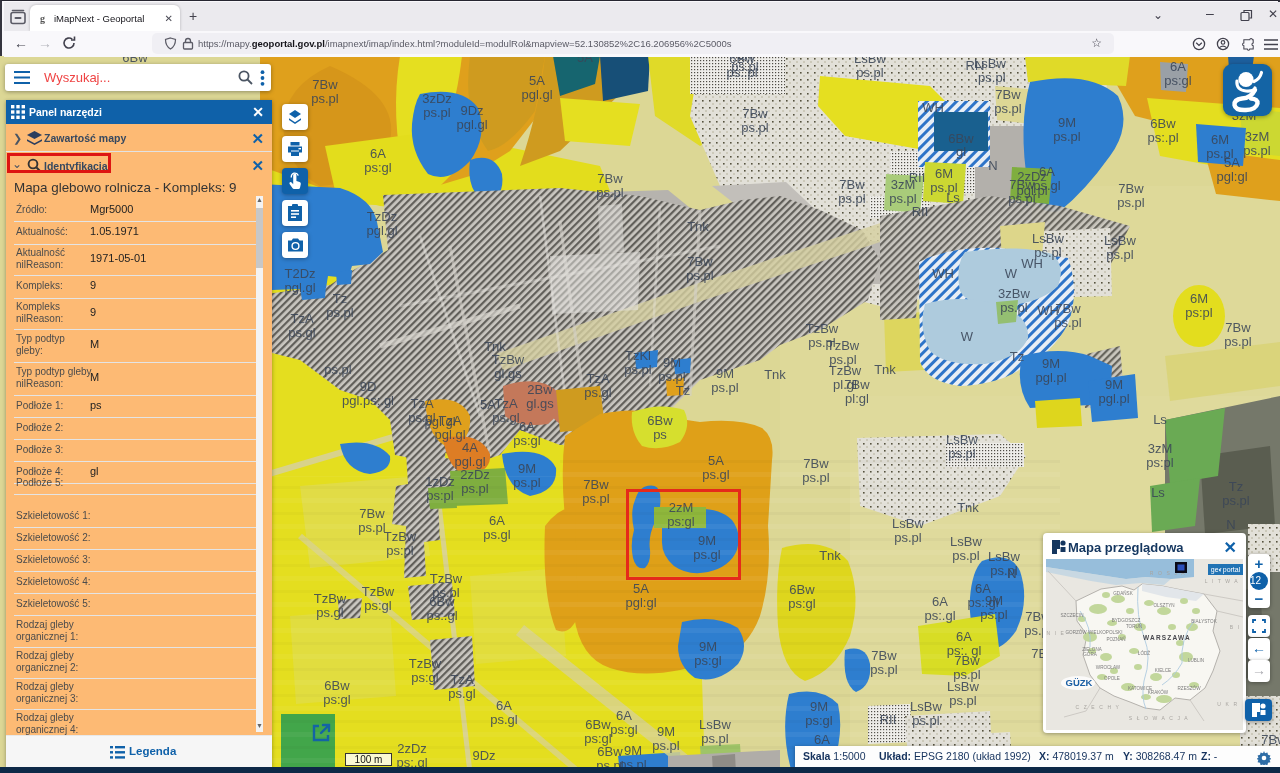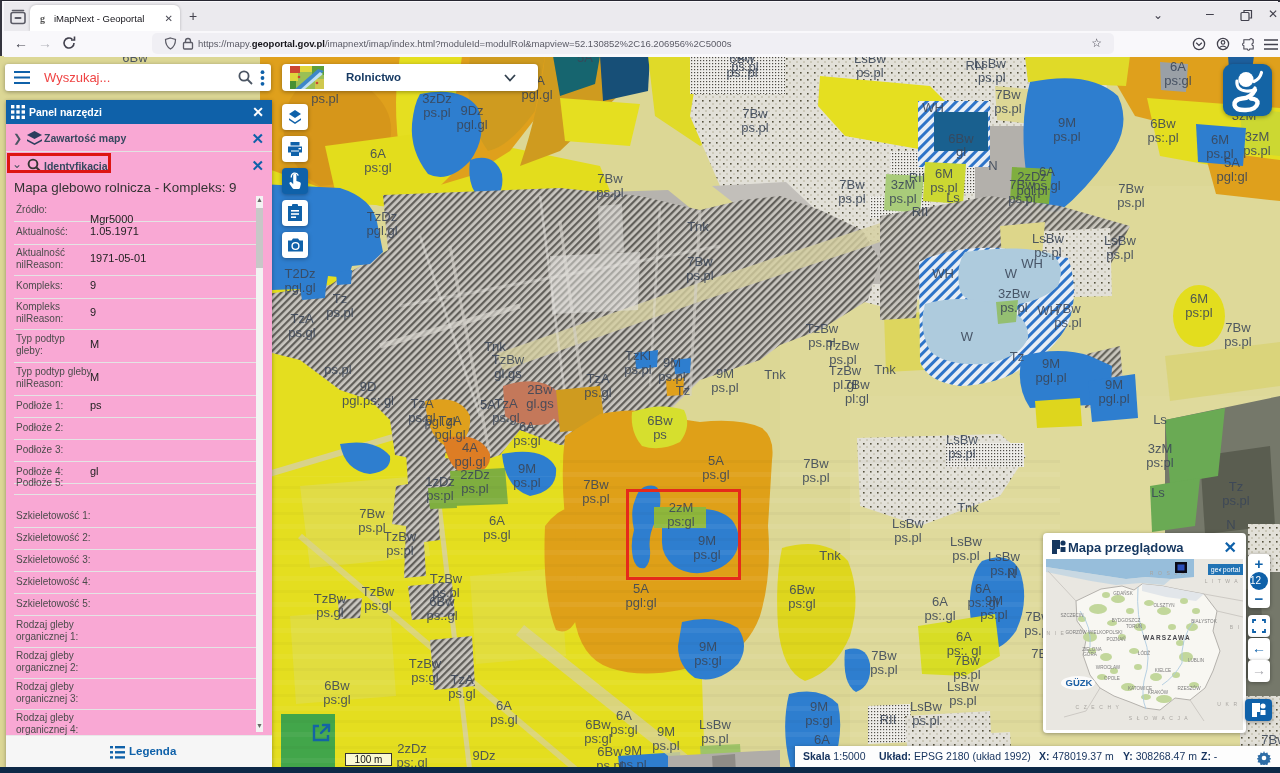--- a/index.html
+++ b/index.html
@@ -18,21 +18,21 @@
 #toolbar { position:absolute; left:2px; top:30px; width:1276px; height:26px; background:#f9f8fb; }
 #urlfield { position:absolute; left:148px; top:2px; width:962px; height:21px; background:#f0eff4; border-radius:5px; }
 #urlfield .utext { position:absolute; left:46px; top:5px; font-size:9.5px; color:#5b5b66; white-space:nowrap; }
 #urlfield .utext b { color:#15141a; font-weight:bold;text-align:right; }
 
 #map { position:absolute; left:0; top:56px; width:1280px; height:717px; }
 
 .shadow { box-shadow:0 1px 4px rgba(0,0,0,.35); }
 #searchbox { position:absolute; left:5px; top:64px; width:266px; height:27px; background:#fff; border-radius:3px; }
 #searchbox .ph { position:absolute; left:39px; top:6px; font-size:13px; color:#ef4444; }
-#panel { position:absolute; left:6px; top:100px; width:266px; height:668px; background:#f9a8d4; }
+#panel { position:absolute; left:6px; top:100px; width:266px; height:668px; background:#fdba74; }
 #panelhead { position:absolute; left:0; top:0; width:266px; height:24px; background:#0f61a9; color:#fff; }
 #panelhead .t { position:absolute; left:23px; top:6px; font-size:10.5px; font-weight:bold; }
 .prow { position:absolute; left:0; width:266px; height:27px; border-bottom:1px solid #e2e2e2; }
 .prow .t { position:absolute; left:38px; top:8px; font-size:10.5px; font-weight:bold; color:#36485f; }
 .bx { position:absolute; font-size:15px; color:#0f61a9; font-weight:bold; }
 #redbox { position:absolute; left:1px; top:53px; width:104px; height:20px; border:3px solid #dd1512; }
 #maptitle { position:absolute; left:8px; top:80px; font-size:13.4px; color:#333; }
 #attrs { position:absolute; left:0; top:101px; width:266px; height:534px; overflow:hidden; }
 .arow { position:absolute; left:8px; width:242px; border-bottom:1px solid #e4e4e4; }
 .arow .l { position:absolute; left:2px; font-size:10px; color:#4c4c4c; line-height:12px; }
@@ -617,21 +617,21 @@
           <path d="M9.5 9.5 L14 14" stroke="#333" stroke-width="1.9"></path>
         </svg>
       <span class="t">Identyfikacja</span>
       <span class="bx" style="right:8px;top:5px;">✕</span>
     </div>
     <div id="redbox"></div>
     <div id="maptitle">Mapa glebowo rolnicza - Kompleks: 9</div>
     <div id="attrs">
         <div class="arow" style="top:0px;height:21px;text-align:center;">
           <span class="l" style="top:3px;">Źródło:</span>
-          <span class="v" style="top:12px;">Mgr5000</span>
+          <span class="v" style="top:2px;">Mgr5000</span>
         </div>
 <div class="arow" style="top:21px;height:23px;">
           <span class="l" style="top:4px;">Aktualność:</span>
           <span class="v" style="top:3px;">1.05.1971</span>
         </div>
 <div class="arow" style="top:44px;height:31px;">
           <span class="l" style="top:2px;">Aktualność<br>nilReason:</span>
           <span class="v" style="top:7px;">1971-05-01</span>
         </div>
 <div class="arow" style="top:75px;height:23px;">
@@ -750,39 +750,20 @@
           <rect x="3" y="6" width="8" height="1.6"></rect>
           <rect x="3" y="9.2" width="8" height="1.6"></rect>
           <rect x="3" y="12.4" width="5" height="1.6"></rect>
         </g>
       </svg>
   </div>
   <div class="tool shadow" style="top:232px;">
     <svg style="position:absolute;left:5px;top:6px" width="17" height="14" viewBox="0 0 17 14">
         <path d="M1 2.5 h3.5 l1.5 -2 h5 l1.5 2 h3.5 v11 h-15 Z" fill="#0f61a9"></path>
         <circle cx="8.5" cy="8" r="3.4" fill="#0f61a9" stroke="#fff" stroke-width="1.4"></circle>
-      </svg>
-  </div>
-  <div id="dropdown" class="shadow">
-    <svg style="position:absolute;left:8px;top:2px" width="34" height="23" viewBox="0 0 34 23">
-      <rect width="34" height="23" fill="#9abf55"></rect>
-      <path d="M0 0 h10 v7 h-10 Z" fill="#cc4632"></path>
-        <path d="M10 0 h12 v6 h-12 Z" fill="#dfd53c"></path>
-      <path d="M22 0 h12 v9 h-12 Z" fill="#5f9e38"></path>
-        <path d="M0 7 h8 v8 h-8 Z" fill="#dfd53c"></path>
-      <path d="M25 13 h9 v10 h-9 Z" fill="#cfc84e"></path>
-        <path d="M0 15 h6 v8 h-6 Z" fill="#479033"></path>
-      <path d="M34 5 L13 23 L5 23 L28 3 Z" fill="#3e86c8"></path>
-        <path d="M33 8 L15 23 L11 23 L30 6 Z" fill="#bfe0f2"></path>
-      <circle cx="9" cy="11" r="1.3" fill="#cc4632"></circle>
-        <circle cx="27" cy="17" r="1.3" fill="#cc4632"></circle>
-      </svg>
-    <span class="t">Rolnictwo</span>
-    <svg style="position:absolute;left:222px;top:10px" width="12" height="8" viewBox="0 0 12 8">
-        <path d="M1 1 L6 6.5 L11 1" fill="none" stroke="#33414f" stroke-width="1.8"></path>
       </svg>
   </div>
   <div id="logo" class="shadow">
     <svg style="position:absolute;left:6px;top:4px" width="38" height="45" viewBox="0 0 38 45">
       <g fill="none" stroke="#fff" stroke-linecap="round">
         <circle cx="17" cy="11.5" r="7.6" fill="#fff" stroke="none"></circle>
         <path d="M25 13.5 Q31 11 32.5 4.5" stroke-width="3.2"></path>
         <path d="M8 13 Q7 22 17 23 Q25 23.5 26 20" stroke-width="3.2"></path>
         <path d="M26 22 Q22 30 13 30.5 Q5 31.5 5.5 37 Q6.5 42.5 17 42 Q27 41.5 28.5 35.5 Q29 31 22 30.5" stroke-width="4.4"></path>
       </g>

